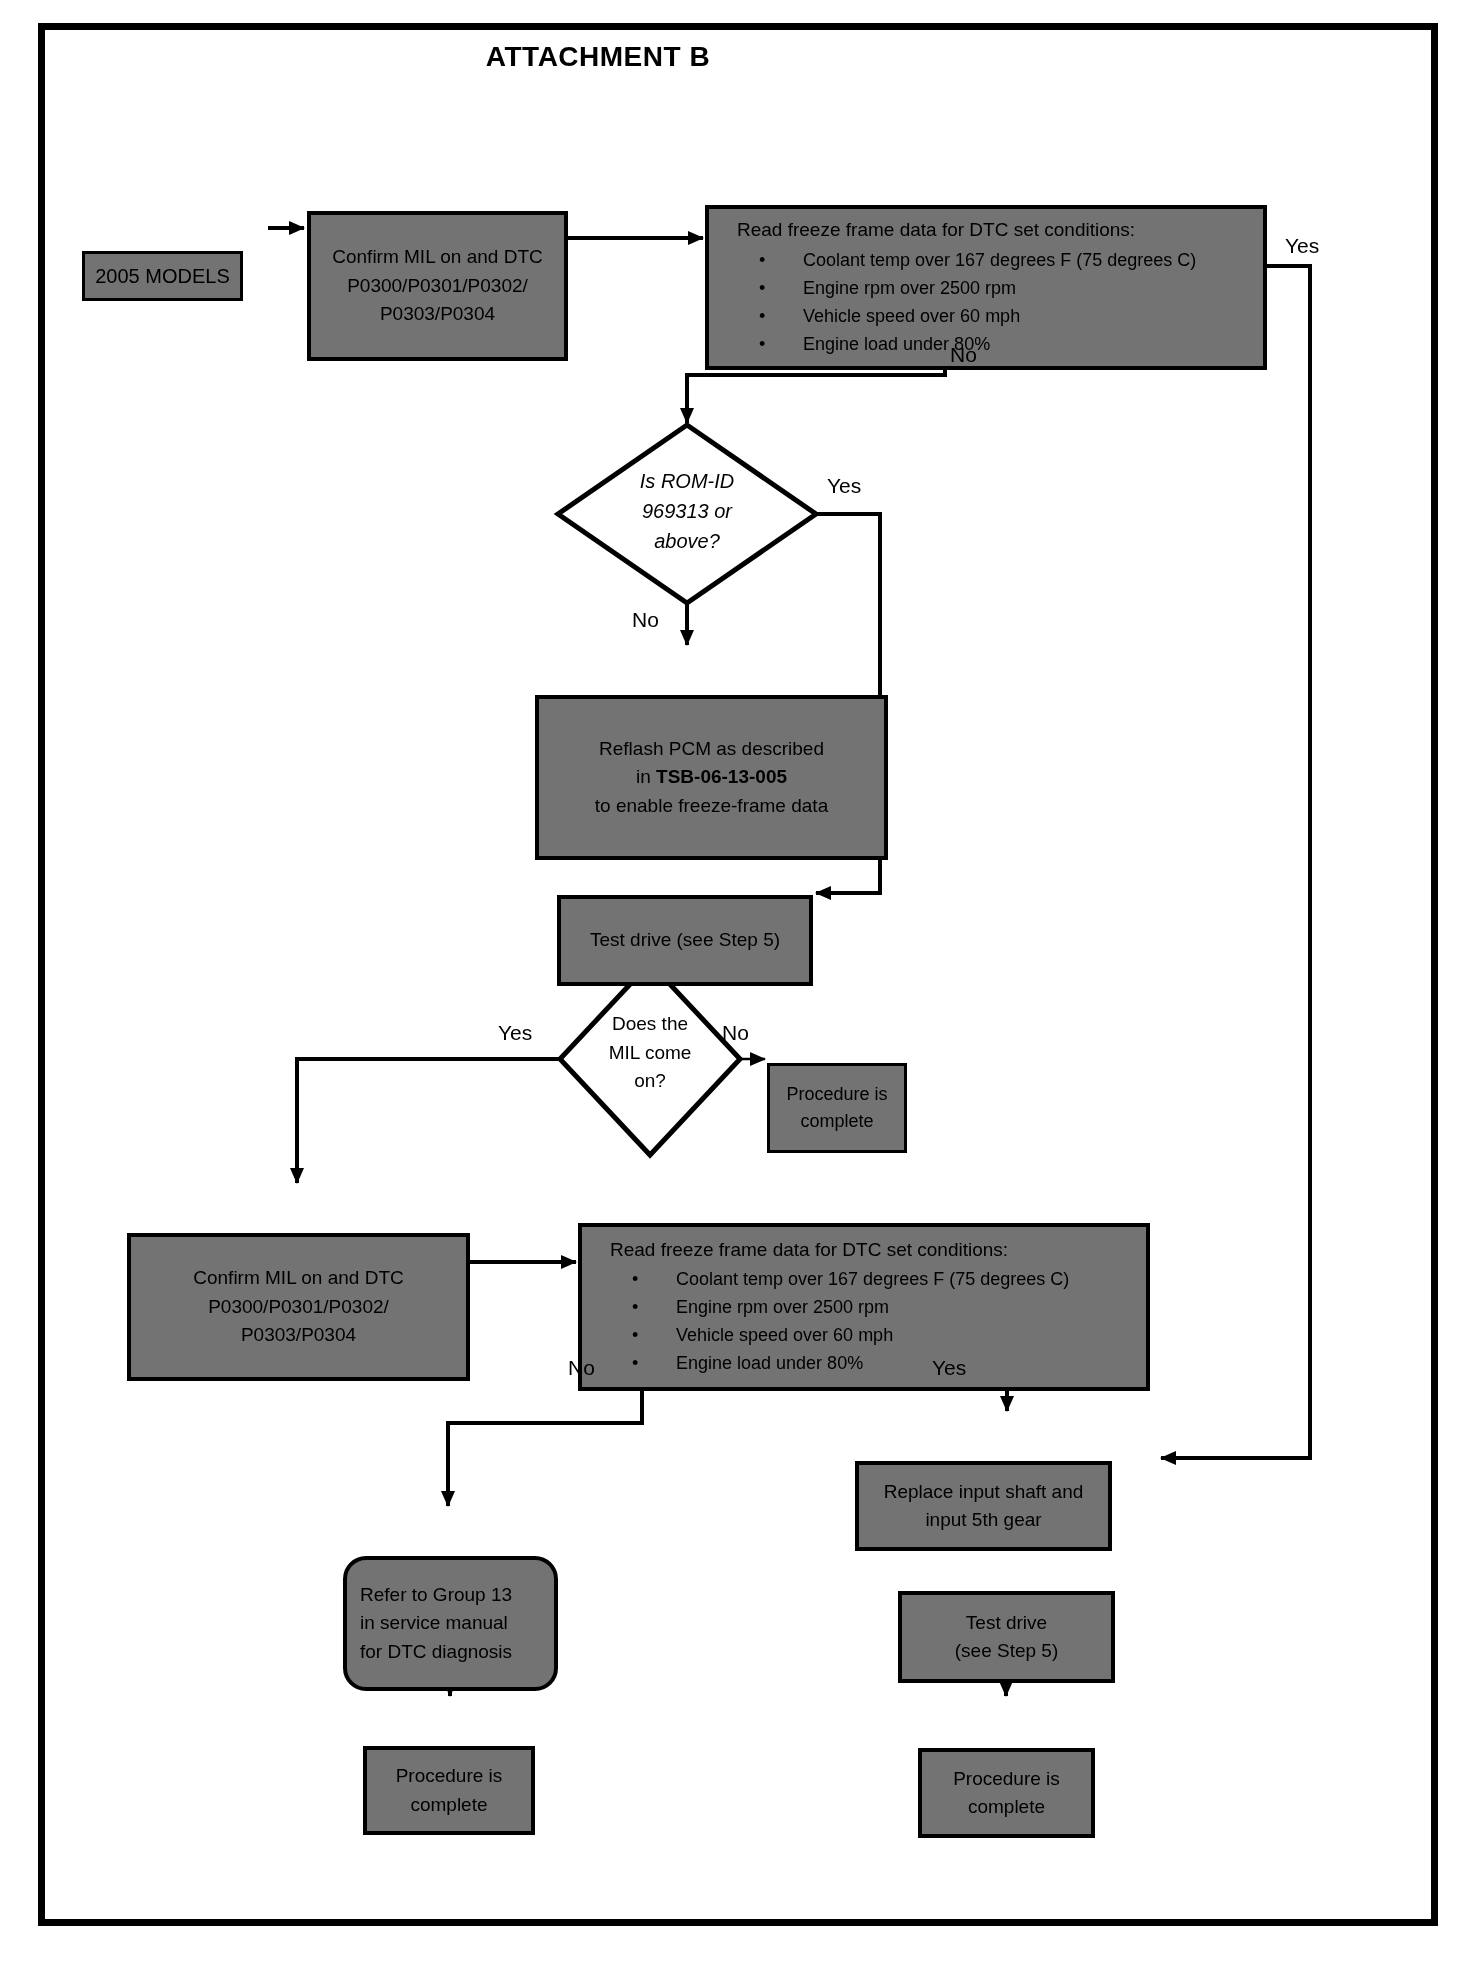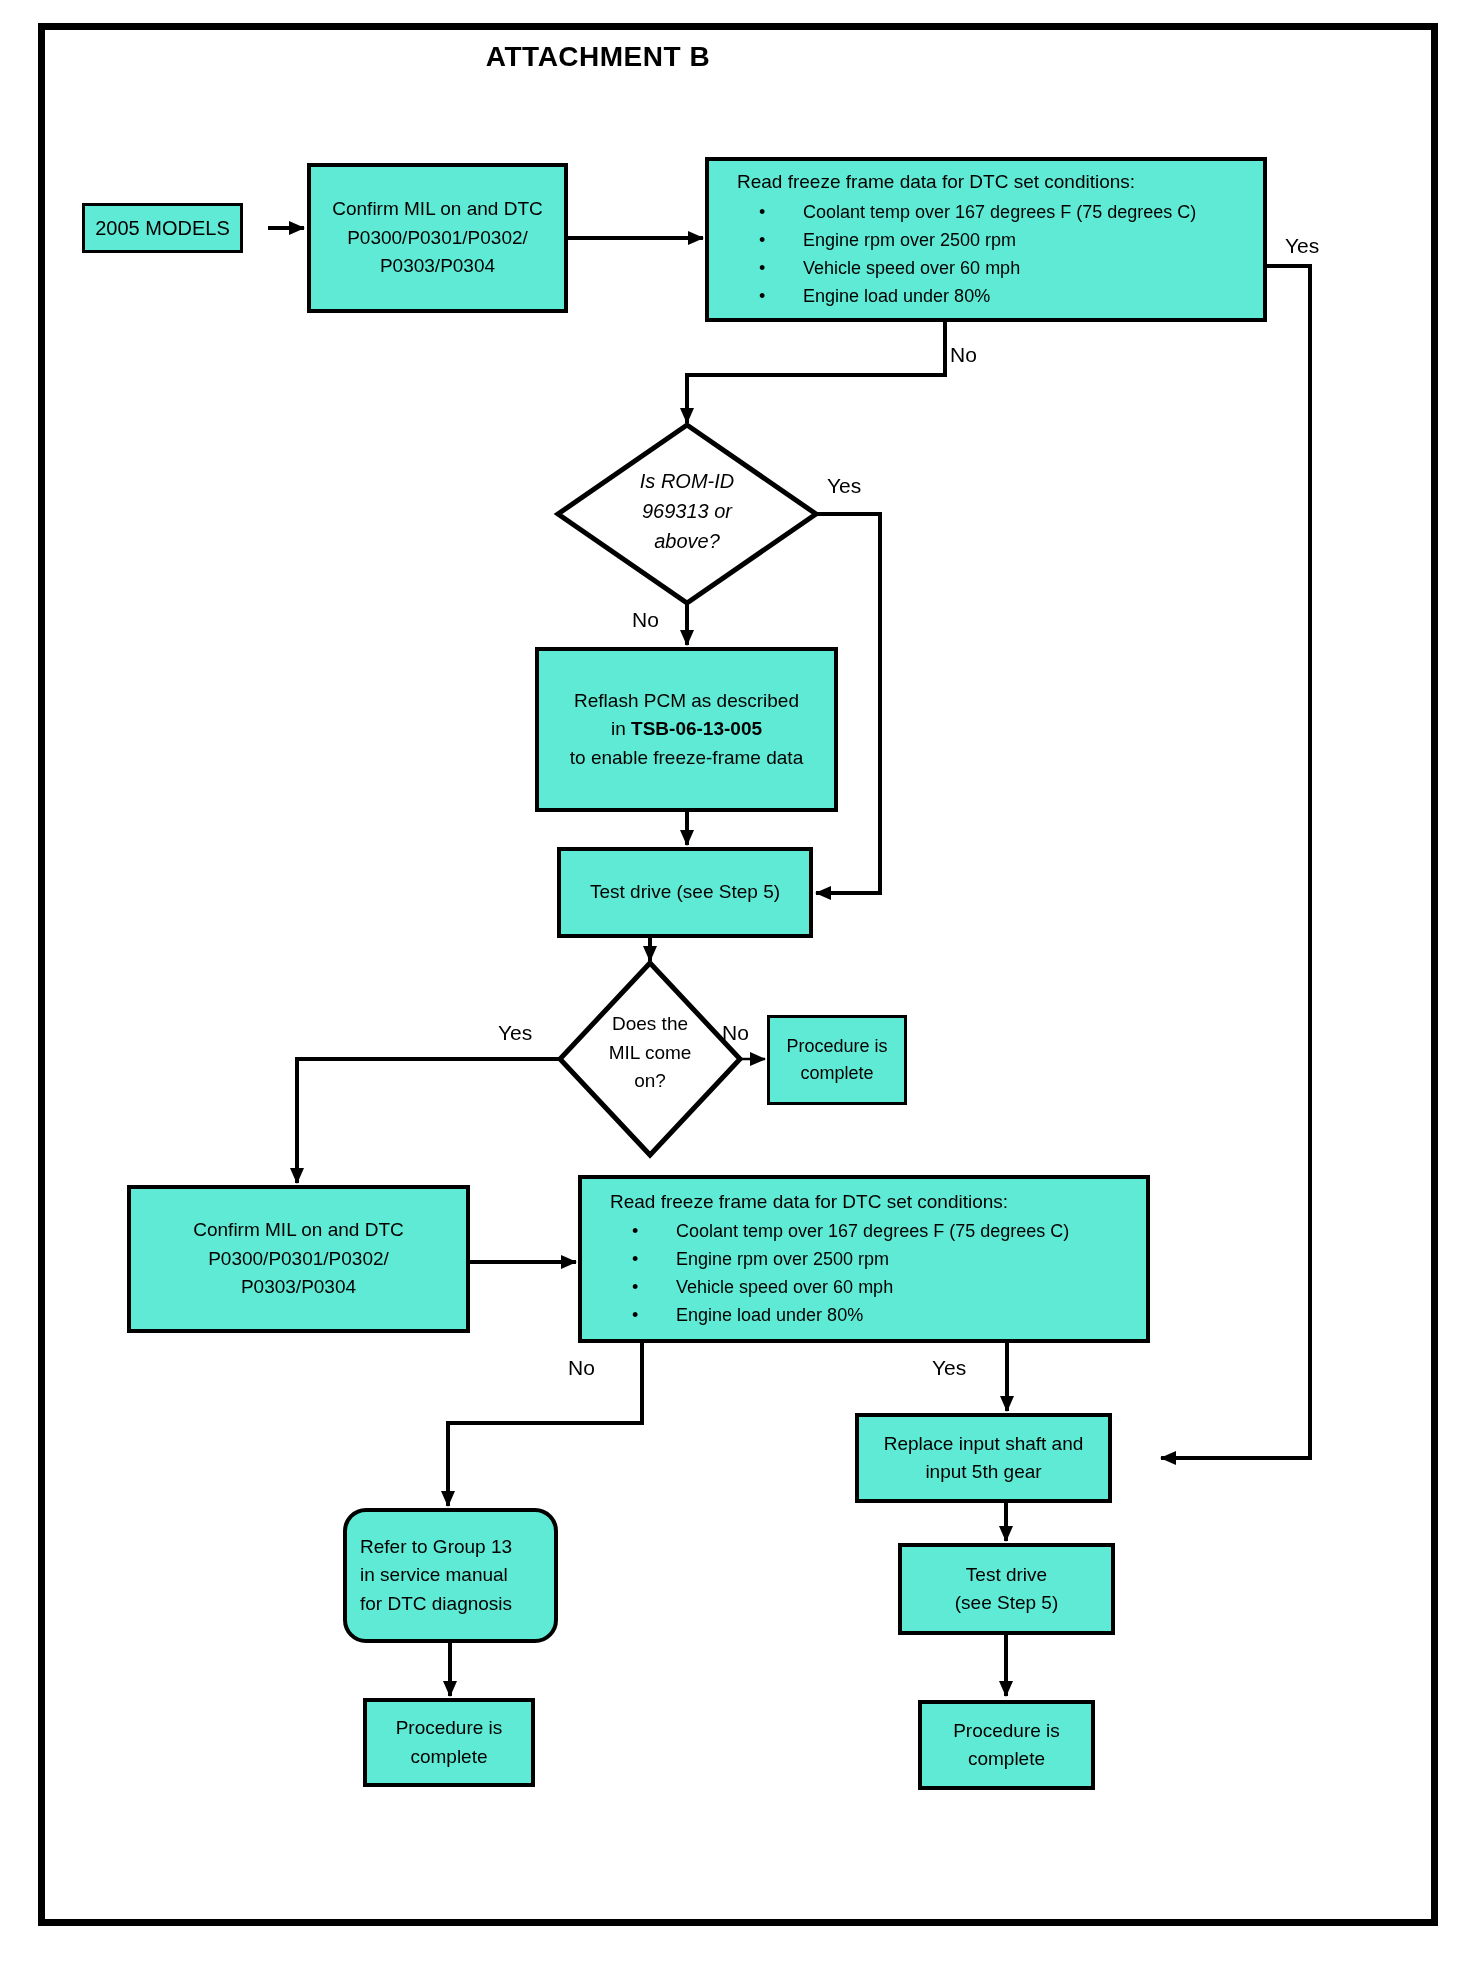--- a/index.html
+++ b/index.html
@@ -10,36 +10,36 @@
   #frame{
     position:absolute;left:38px;top:23px;width:1400px;height:1903px;
     border:7px solid #000;box-sizing:border-box;background:#fff;
   }
   .title{
     position:absolute;left:298px;top:40px;width:600px;text-align:center;
     font-size:28px;font-weight:700;line-height:1.22;letter-spacing:.5px;
   }
   svg.wires{position:absolute;left:0;top:0;pointer-events:none;}
   .node{
-    position:absolute;box-sizing:border-box;background:#5eead4;border:4px solid #000;
+    position:absolute;box-sizing:border-box;background:#737373;border:4px solid #000;
     display:flex;flex-direction:column;justify-content:center;align-items:center;
-    text-align:center;font-size:19px;line-height:1.5;
+    text-align:center;font-size:19px;line-height:1.5;margin-top:48px;
   }
   .node.thin{border-width:3px;}
   .node .ln{white-space:nowrap;}
   .start-box{left:82px;top:203px;width:161px;height:50px;font-weight:400;font-size:20px;border-width:3px;}
   .confirm1{left:307px;top:163px;width:261px;height:150px;}
   .confirm2{left:127px;top:1185px;width:343px;height:148px;}
   .freeze{align-items:stretch;text-align:left;justify-content:center;padding:6px 8px;}
   .freeze1{left:705px;top:157px;width:562px;height:165px;}
   .freeze2{left:578px;top:1175px;width:572px;height:168px;}
   .freeze .hdr{padding-left:20px;font-size:19px;margin-bottom:2px;white-space:nowrap;}
   .freeze .bl{position:relative;padding-left:86px;font-size:18px;line-height:1.55;white-space:nowrap;}
   .freeze .bl::before{content:"\2022";position:absolute;left:42px;top:0;font-size:18px;}
-  .reflash{left:535px;top:647px;width:303px;height:165px;}
+  .reflash{left:535px;top:647px;width:353px;height:165px;}
   .testdrive1{left:557px;top:847px;width:256px;height:91px;}
   .proc-top{left:767px;top:1015px;width:140px;height:90px;font-size:18px;border-width:3px;}
   .replace{left:855px;top:1413px;width:257px;height:90px;}
   .refer{left:343px;top:1508px;width:215px;height:135px;align-items:flex-start;text-align:left;padding-left:13px;border-radius:23px;}
   .testdrive2{left:898px;top:1543px;width:217px;height:92px;}
   .proc-left{left:363px;top:1698px;width:172px;height:89px;}
   .proc-right{left:918px;top:1700px;width:177px;height:90px;}
   .dlabel{position:absolute;text-align:center;font-size:20px;line-height:1.5;}
   .rom-label{left:587px;top:466px;width:200px;font-style:italic;}
   .mil-label{left:570px;top:1010px;width:160px;font-size:19px;}

